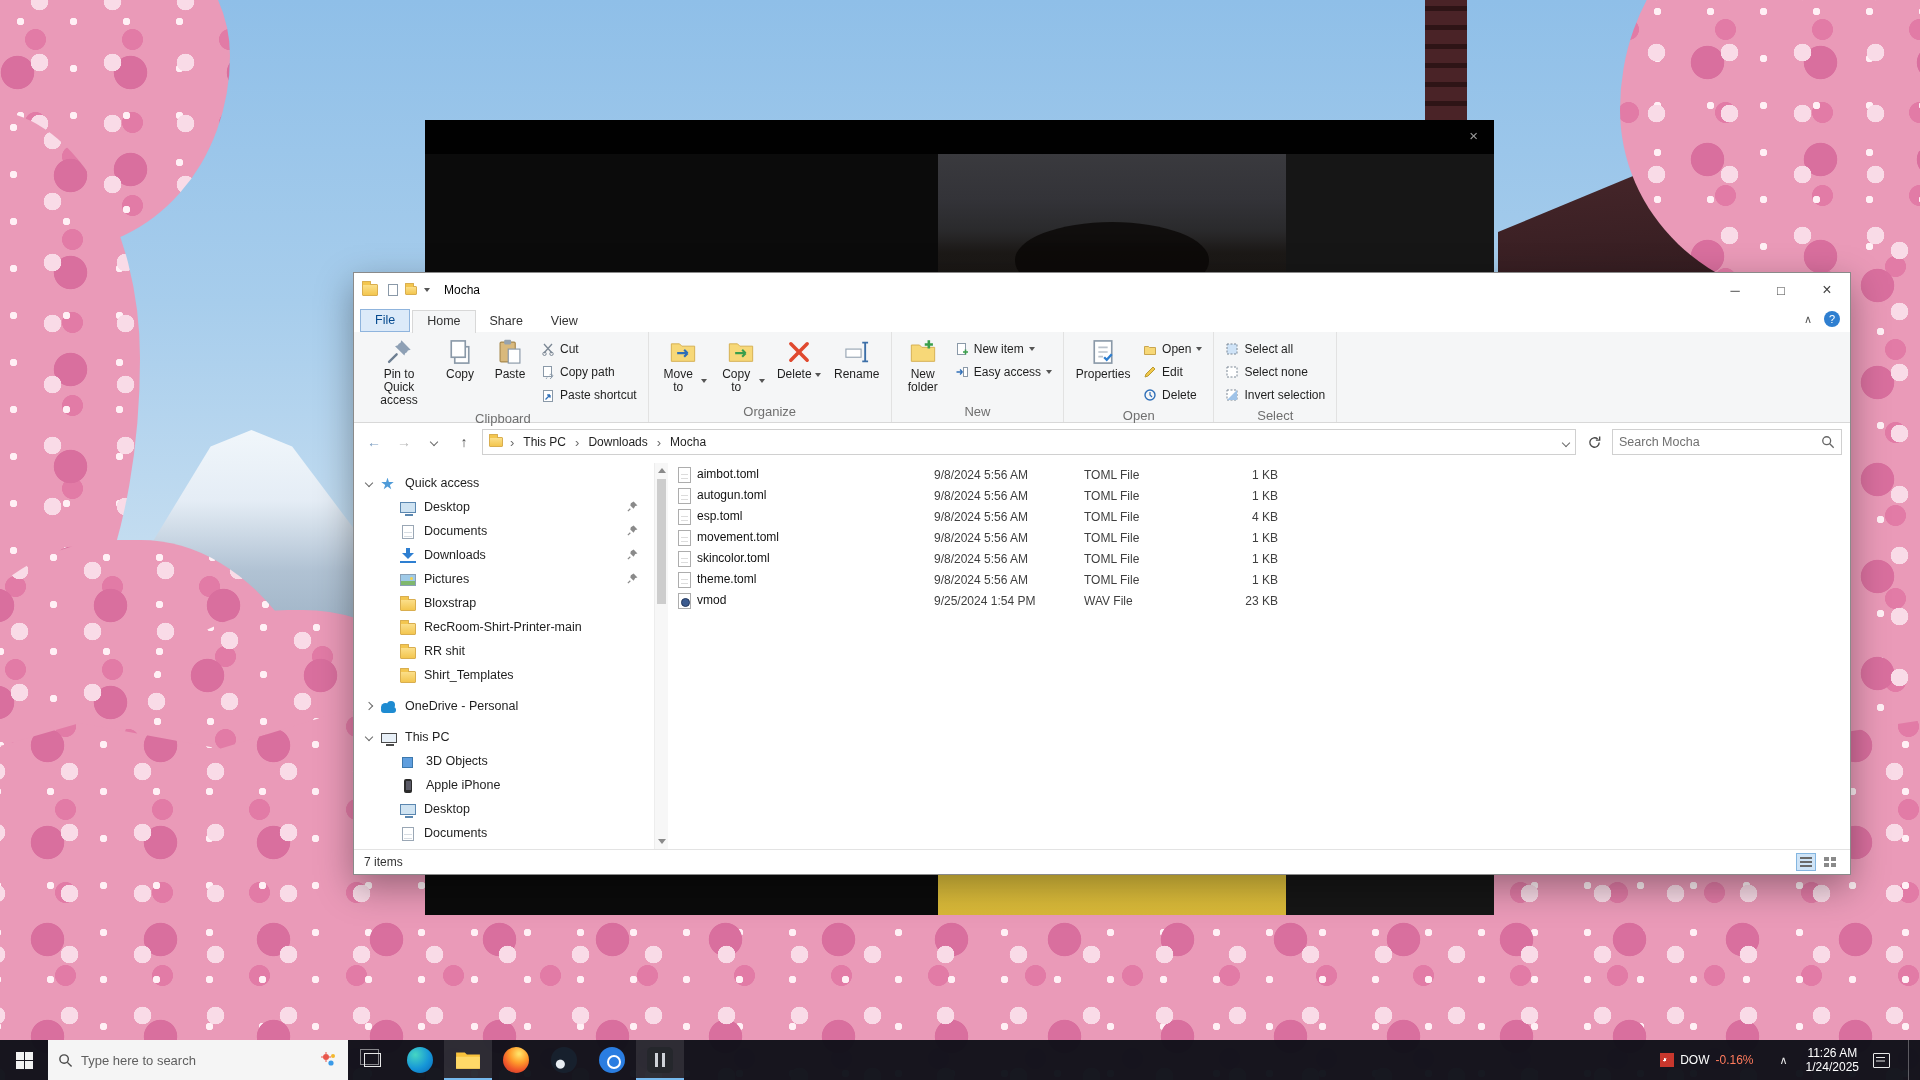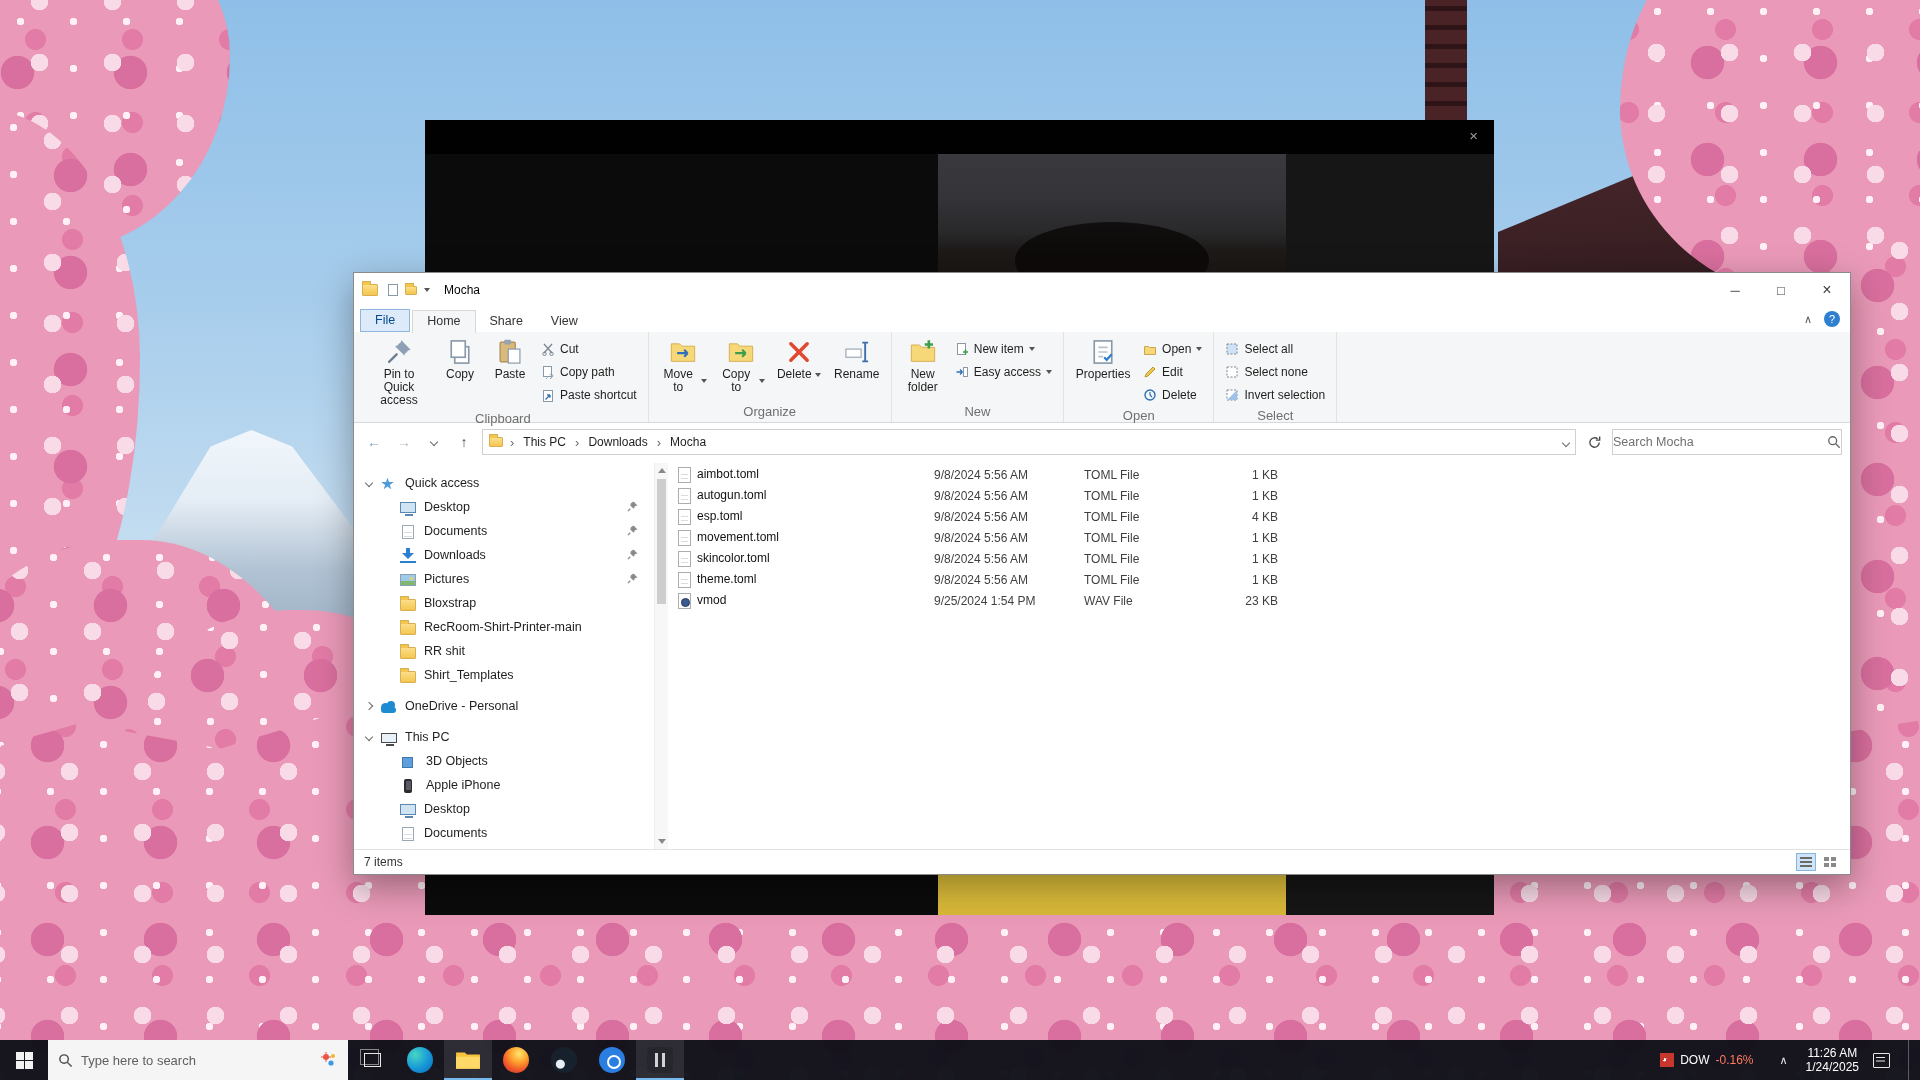--- a/index.html
+++ b/index.html
@@ -78,21 +78,21 @@
   .addressbar { height:38px; display:flex; align-items:center; padding:0 8px; gap:6px; background:#fff; }
   .nav { width:24px; height:24px; display:flex; align-items:center; justify-content:center; font-size:14px; cursor:default; }
   .nav.back { color:#7a9cc0; } .nav.fwd { color:#b9b9b9; } .nav.up { color:#4a4a4a; }
   .chev { width:6px; height:6px; border-right:1.4px solid #6a6a6a; border-bottom:1.4px solid #6a6a6a; display:inline-block; }
   .chev.down { transform:rotate(45deg); }
   .chev.right { transform:rotate(-45deg); }
   .addrbox { flex:1; height:26px; border:1px solid #d0d0d0; display:flex; align-items:center; padding:0 6px; gap:7px; background:#fff; }
   .crumb { color:#1f1f1f; cursor:default; padding:2px 2px; }
   .crumb-sep { color:#6a6a6a; font-size:13px; }
   .addr-dd { margin-left:auto; }
-  .searchbox { width:230px; height:26px; border:1px solid #d0d0d0; display:flex; align-items:center; padding:0 0; background:#fff; }
+  .searchbox { width:230px; height:26px; border:1px solid #d0d0d0; display:flex; align-items:center; padding:0 6px; background:#fff; }
   .searchbox input { border:none; outline:none; flex:1; font-size:12.5px; color:#333; font-family:inherit; }
   .searchbox input::placeholder { color:#707070; }
 
   .main { position:absolute; left:0; right:0; top:190px; bottom:25px; display:flex; background:#fff; }
   .sidebar { width:300px; padding-top:8px; overflow:hidden; }
   .sbi { height:24px; display:flex; align-items:center; padding-left:12px; position:relative; font-size:12.5px; cursor:default; }
   .sbi .chev { margin-right:9px; }
   .sbi.lvl1 { padding-left:46px; }
   .sbi.gap { margin-top:7px; }
   .si { width:16px; height:16px; margin-right:8px; position:relative; flex:0 0 16px; }

